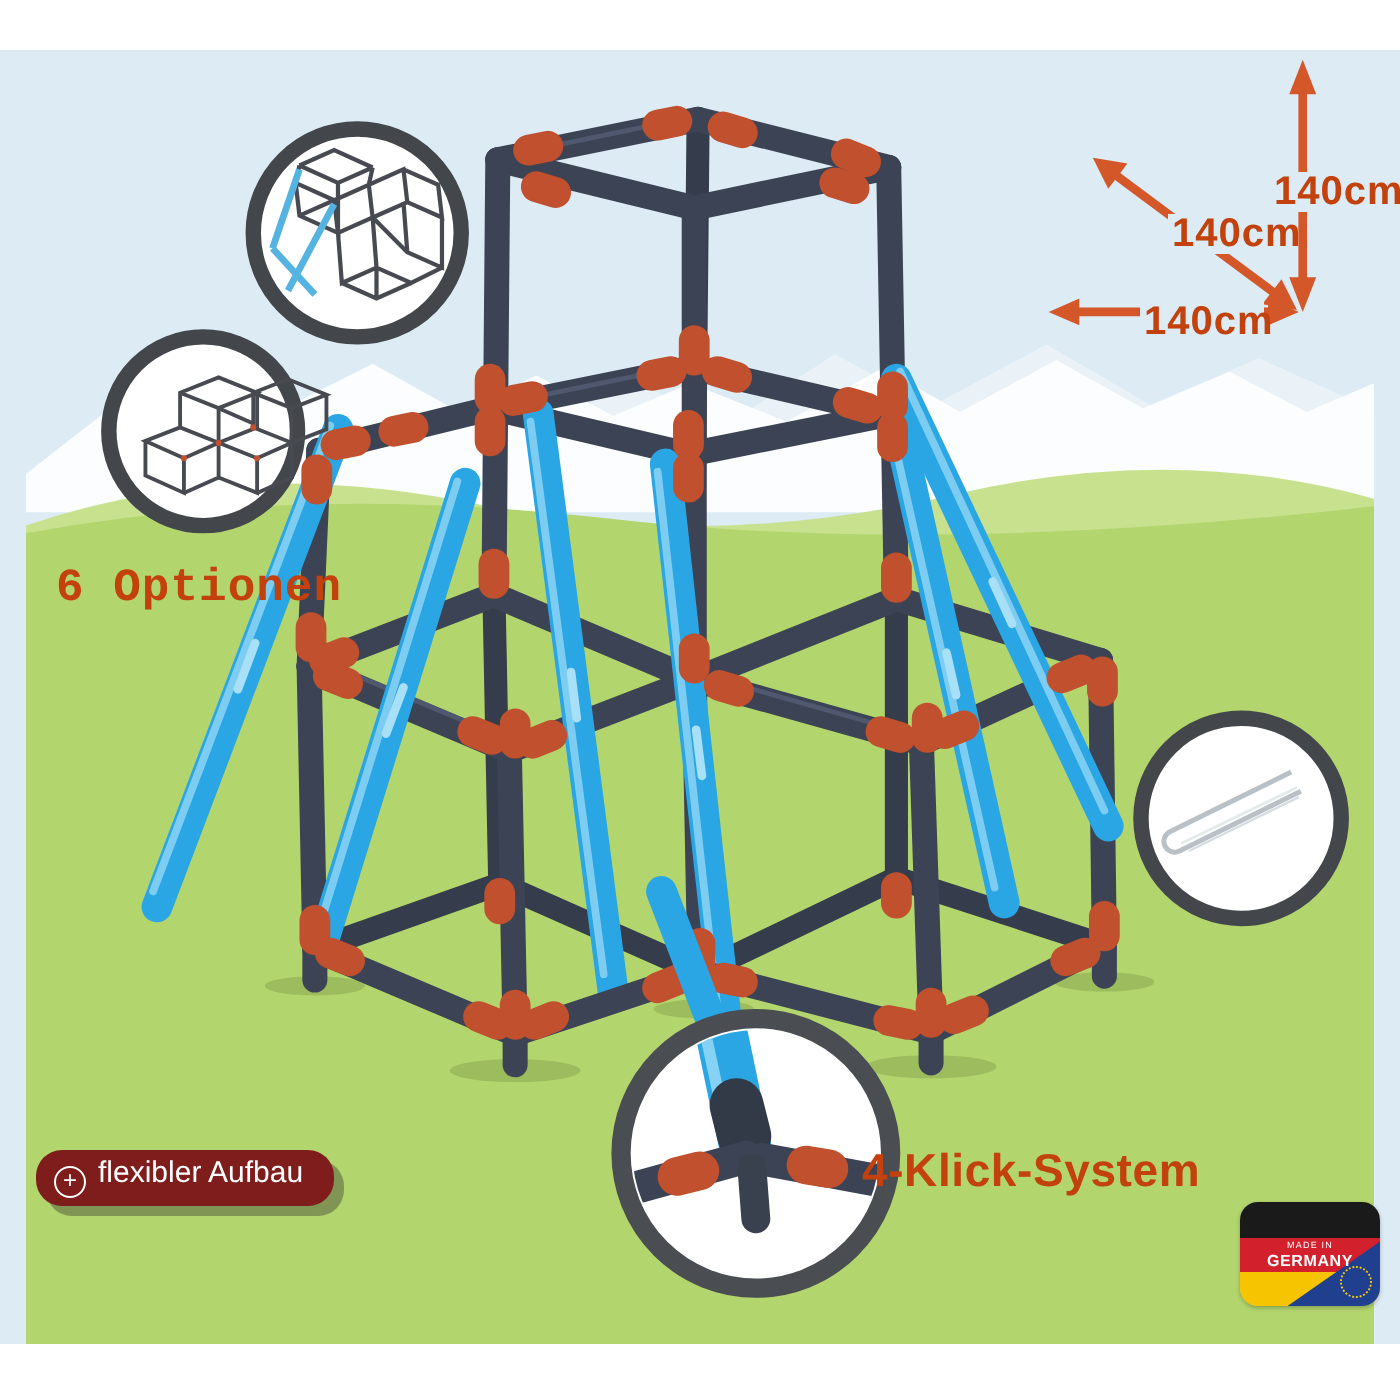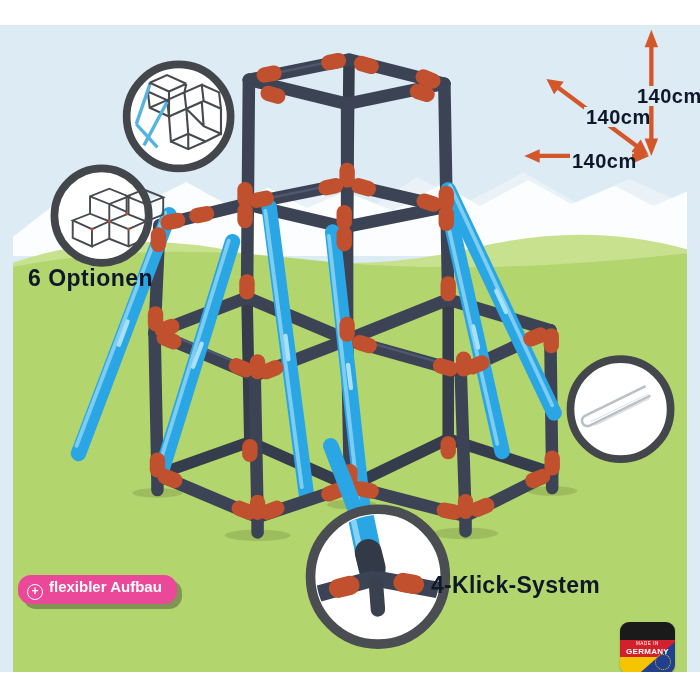--- a/index.html
+++ b/index.html
@@ -2,39 +2,39 @@
 <html><head>
 <meta charset="utf-8">
 <style>
   html,body{margin:0;padding:0;}
   body{
     width:700px;height:700px;position:relative;background:#ffffff;
     font-family:"Liberation Sans","DejaVu Sans",sans-serif;overflow:hidden;
   }
   .scene{position:absolute;left:0;top:25px;width:700px;height:647px;overflow:hidden;background:#dcebf4;}
   .scene svg{position:absolute;left:0;top:0;}
-  .label{position:absolute;font-weight:bold;color:#0f172a;}
+  .label{position:absolute;font-weight:bold;color:#c2410c;}
   .dim-label{
     font-size:20px;letter-spacing:0.5px;text-align:center;
     background:#dcebf4;padding:0 2px;line-height:20px;
   }
-  .options-label{left:28px;top:240px;font-size:23px;letter-spacing:0.5px;}
+  .options-label{left:28px;top:256px;font-size:23px;letter-spacing:0.5px;font-family:Liberation Mono, monospace;}
   .click-label{left:431px;top:545px;font-size:23px;line-height:30px;letter-spacing:0.3px;}
   .features{position:absolute;left:18px;top:550px;}
   .pill{
-    display:table;background:#ec4899;color:#ffffff;border-radius:13px;
-    padding:3px 15px 4px 9px;margin-bottom:3px;font-size:15px;font-weight:bold;
+    display:table;background:#7f1d1d;color:#ffffff;border-radius:13px;
+    padding:3px 15px 4px 9px;margin-bottom:3px;font-size:15px;font-weight:normal;
     box-shadow:5px 5px 0 rgba(45,45,45,0.38);white-space:nowrap;
   }
   .pill .plus{
     display:inline-block;width:14px;height:14px;border:1.5px solid #fff;border-radius:50%;
     text-align:center;line-height:13px;font-size:12px;margin-right:6px;vertical-align:-3px;
   }
   .badge{
-    position:absolute;left:620px;top:597px;width:55px;height:52px;border-radius:9px;
+    position:absolute;left:620px;top:576px;width:70px;height:52px;border-radius:9px;
     overflow:hidden;box-shadow:0 1px 2px rgba(0,0,0,0.25);
   }
   .badge .stripe-black{position:absolute;left:0;top:0;width:100%;height:34%;background:#1a1a1a;}
   .badge .stripe-red{position:absolute;left:0;top:34%;width:100%;height:33%;background:#d2202c;}
   .badge .stripe-gold{position:absolute;left:0;top:67%;width:100%;height:33%;background:#f6c400;}
   .badge .eu-corner{
     position:absolute;left:0;top:0;width:100%;height:100%;background:#20408f;
     clip-path:polygon(100% 38%,100% 100%,34% 100%);
   }
   .badge .eu-stars{

